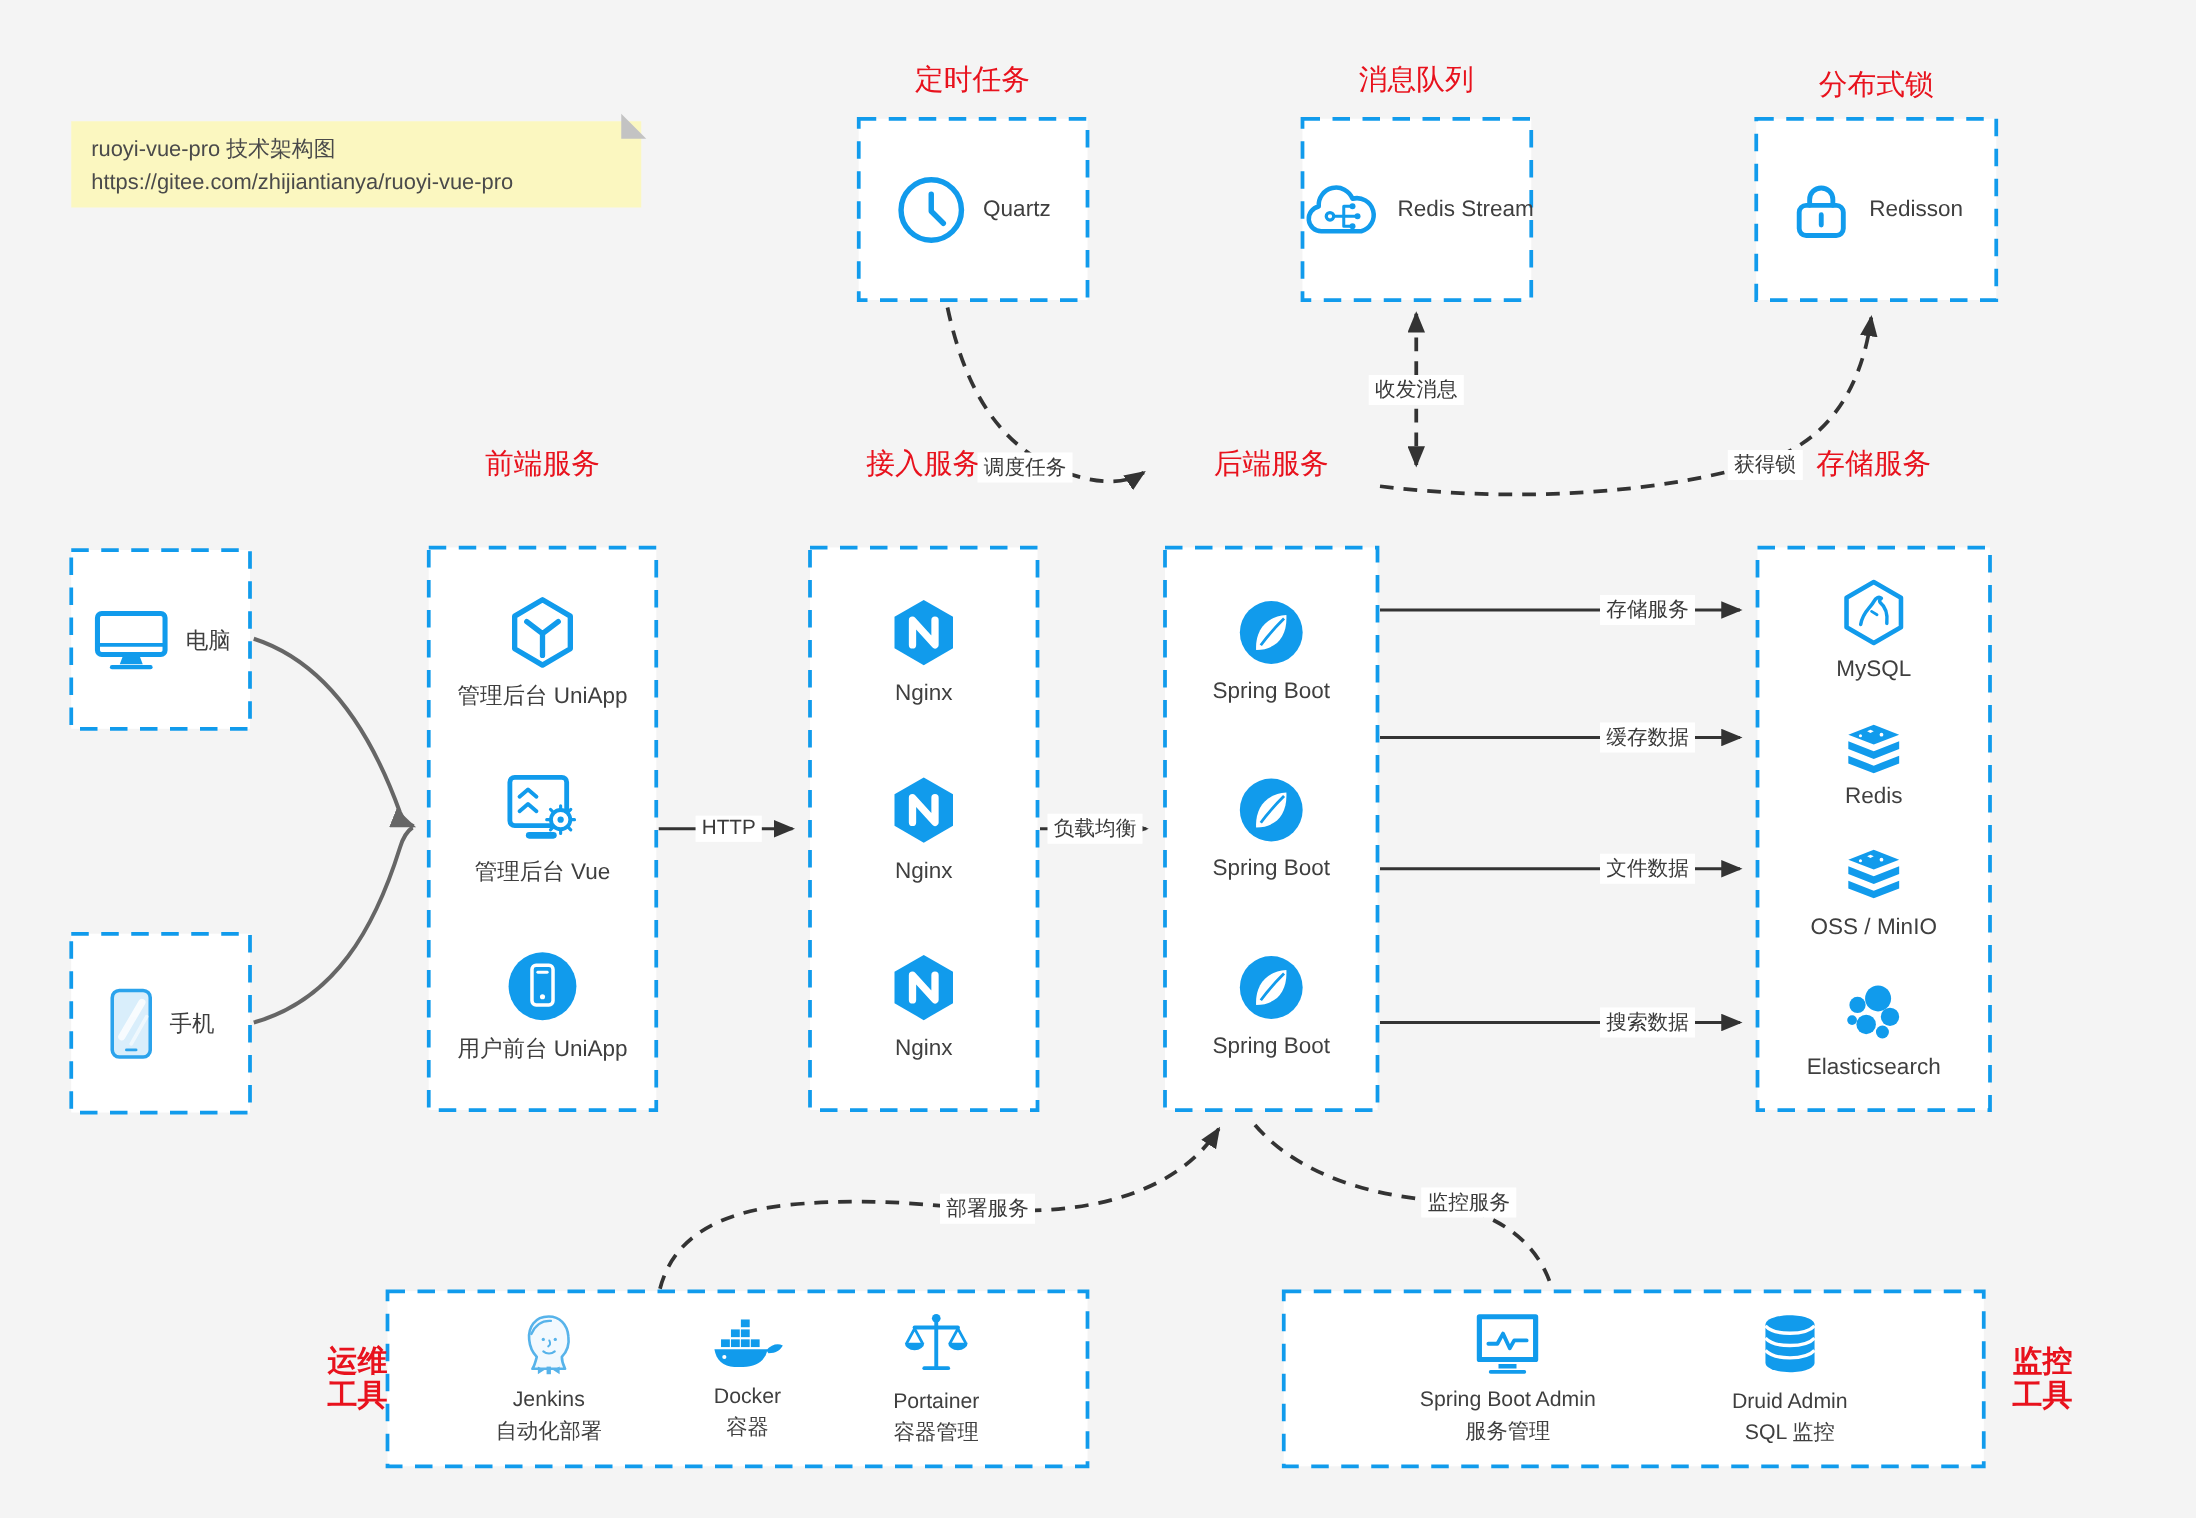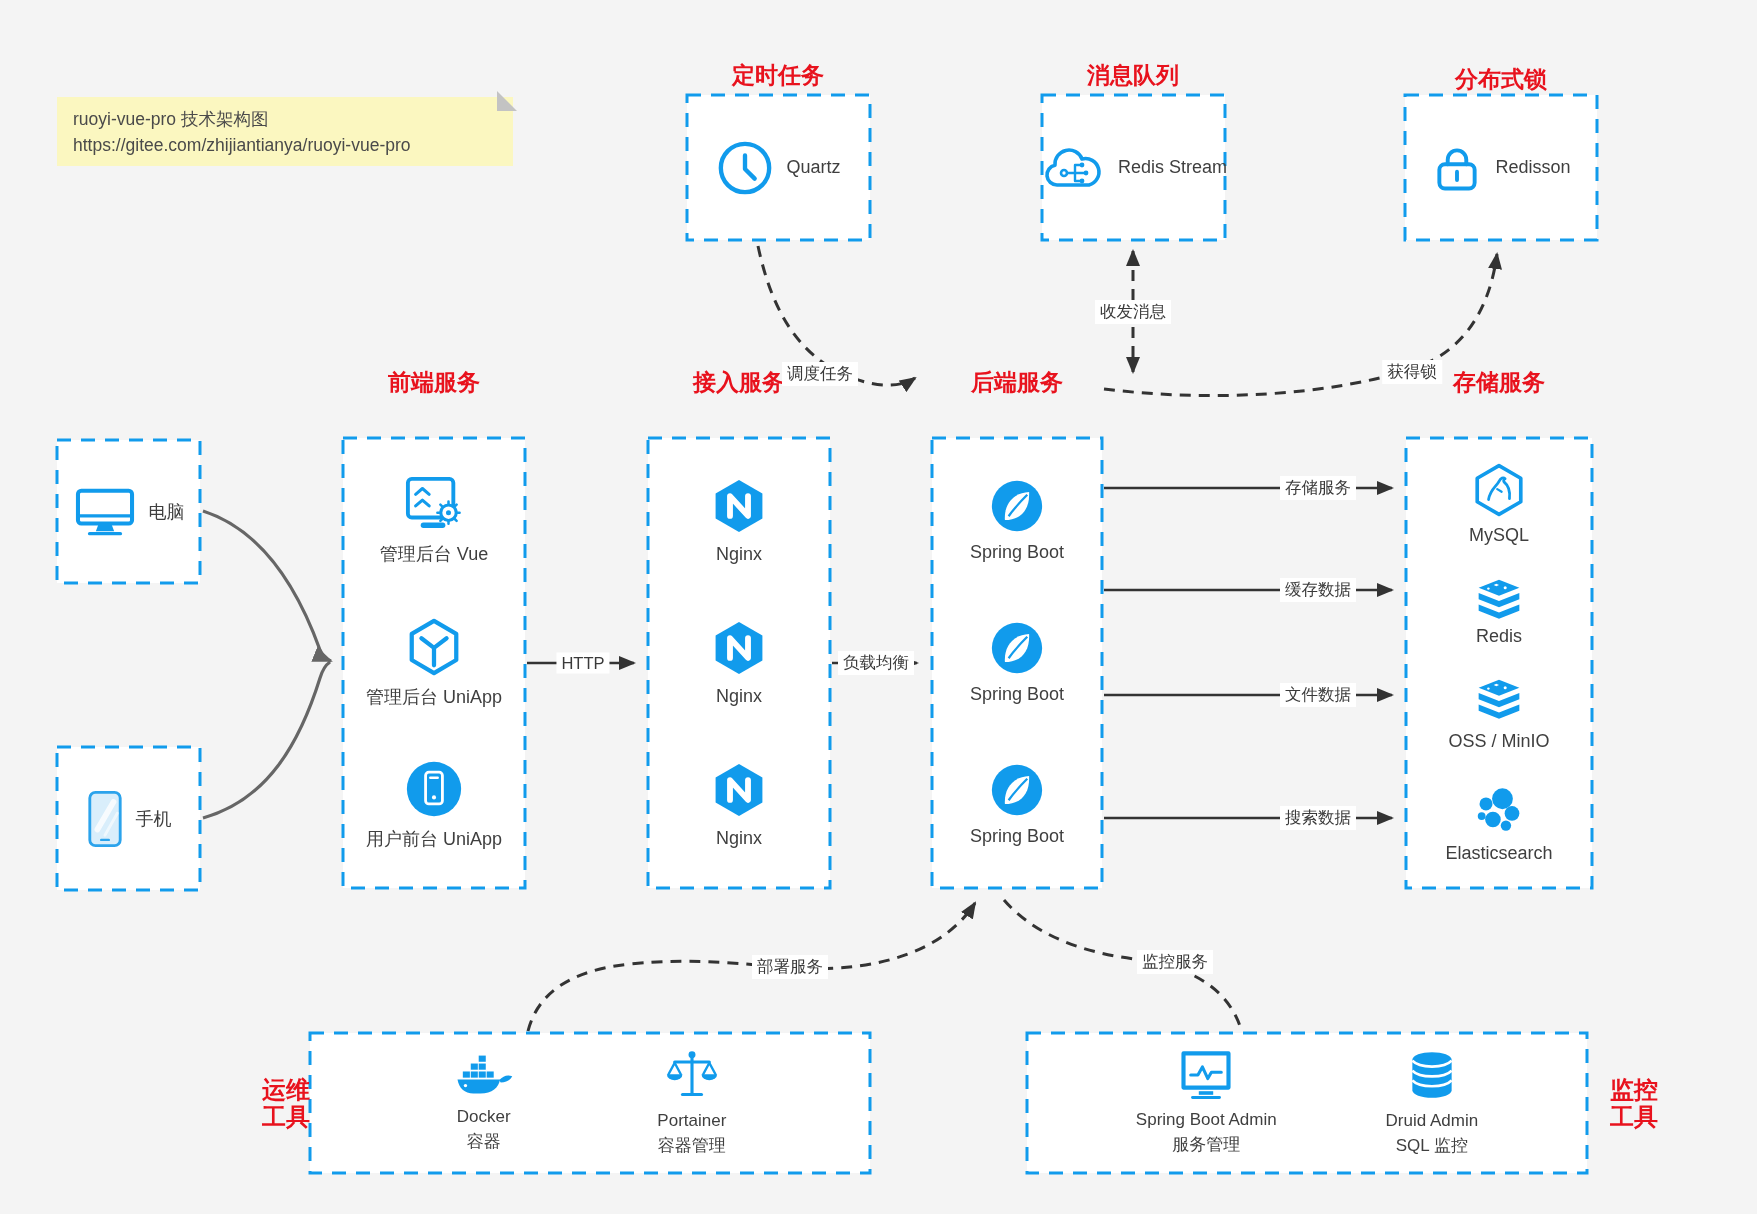--- a/index.html
+++ b/index.html
@@ -8,21 +8,21 @@
   }
   html,body{margin:0;padding:0;background:var(--bg);}
   .stage{position:relative;width:1757px;height:1214px;background:var(--bg);
          font-family:"Liberation Sans",sans-serif;overflow:hidden;}
   svg.wires{position:absolute;left:0;top:0;z-index:1;}
   .gbox{fill:var(--boxbg);stroke:var(--blue);stroke-width:3;stroke-dasharray:14 10;}
   .solid{stroke:var(--ink);stroke-width:2.4;fill:none;}
   .dash{stroke:var(--ink);stroke-width:3;fill:none;stroke-dasharray:11 8;}
   .gray{stroke:var(--grayline);stroke-width:3.2;fill:none;}
   .gtitle{position:absolute;transform:translateX(-50%);color:var(--red);
-          font-size:23px;font-weight:bold;white-space:nowrap;z-index:5;margin-top:12px;}
+          font-size:23px;font-weight:normal;white-space:nowrap;z-index:5;}
   .side-title{position:absolute;color:var(--red);font-size:24px;font-weight:bold;
           text-align:right;line-height:27px;z-index:5;white-space:nowrap;}
   .cell{position:absolute;display:flex;flex-direction:row;align-items:center;
         justify-content:center;gap:12px;z-index:4;}
   .cell .lbl,.item .lbl{font-size:18px;color:var(--text);white-space:nowrap;}
   .col{position:absolute;display:flex;flex-direction:column;justify-content:space-around;
        align-items:center;padding:12px 0;box-sizing:border-box;z-index:4;}
   .item{display:flex;flex-direction:column;align-items:center;gap:9px;}
   .rowbox{position:absolute;display:flex;justify-content:space-evenly;
           align-items:center;z-index:4;}
@@ -150,36 +150,36 @@
       <rect x="4" y="3" width="32" height="56" rx="6" fill="#d9eefb" stroke="#2ba3ec" stroke-width="3"></rect>
       <path d="M12 42 L29 13" stroke="#ffffff" stroke-width="6" opacity="0.8" stroke-linecap="round"></path>
       <path d="M20 48 L33 25" stroke="#ffffff" stroke-width="3" opacity="0.6" stroke-linecap="round"></path>
       <path d="M16 53 h8" stroke="#2ba3ec" stroke-width="2.5" stroke-linecap="round"></path>
     </svg>
     <span class="lbl">手机</span>
   </div>
 
   <div class="col" style="left:343px;top:438px;width:182px;height:450px">
     <div class="item">
+      <svg class="icon" width="60" height="60" viewBox="0 0 62 62">
+        <path class="st" d="M31 5 L54 18.5 V45.5 L31 59 L8 45.5 V18.5 z" stroke-width="4.4"></path>
+        <path class="st" d="M31 33 L18 23 M31 33 L44 23 M31 33 V51" stroke-width="4.4"></path>
+      </svg>
+      <span class="lbl">管理后台 UniApp</span>
+    </div>
+    <div class="item">
       <svg class="icon" width="60" height="58" viewBox="0 0 62 60">
         <rect class="st" x="4" y="4" width="47" height="40" rx="4" stroke-width="4"></rect>
         <path class="st" d="M12 20 l7 -6 7 6 M12 32 l7 -6 7 6" stroke-width="3.2"></path>
         <circle cx="46" cy="39" r="8" fill="#fff" stroke="var(--blue)" stroke-width="3.2"></circle>
         <circle class="fl" cx="46" cy="39" r="2.6"></circle>
         <path class="st" stroke-width="2.6" d="M54.5 39 h3 M52 45 l2.4 2.4 M46 47.5 v3 M40 45 l-2.4 2.4 M37.5 39 h-3 M40 33 l-2.4 -2.4 M46 30.5 v-3 M52 33 l2.4 -2.4"></path>
         <path class="st" d="M20 52 H40" stroke-width="5.5"></path>
       </svg>
       <span class="lbl">管理后台 Vue</span>
-    </div>
-    <div class="item">
-      <svg class="icon" width="60" height="60" viewBox="0 0 62 62">
-        <path class="st" d="M31 5 L54 18.5 V45.5 L31 59 L8 45.5 V18.5 z" stroke-width="4.4"></path>
-        <path class="st" d="M31 33 L18 23 M31 33 L44 23 M31 33 V51" stroke-width="4.4"></path>
-      </svg>
-      <span class="lbl">管理后台 UniApp</span>
     </div>
     <div class="item">
       <svg class="icon" width="58" height="58" viewBox="0 0 62 62">
         <circle class="fl" cx="31" cy="31" r="29"></circle>
         <rect x="22" y="13" width="18" height="34" rx="3.5" fill="none" stroke="#fff" stroke-width="3"></rect>
         <path d="M27 19 h8" stroke="#fff" stroke-width="2.5" stroke-linecap="round"></path>
         <circle cx="31" cy="40" r="2.2" fill="#fff"></circle>
       </svg>
       <span class="lbl">用户前台 UniApp</span>
     </div>
@@ -280,20 +280,34 @@
           <circle cx="23" cy="41" r="9"></circle>
           <circle cx="38" cy="48" r="6"></circle>
           <circle cx="10" cy="37" r="4.5"></circle>
         </g>
       </svg>
       <span class="lbl">Elasticsearch</span>
     </div>
   </div>
 
   <div class="rowbox" style="left:310px;top:1033px;width:560px;height:140px">
+    <div class="ritem">
+      <svg class="icon" width="50" height="54" viewBox="0 0 56 62">
+        <path d="M28 6 C15 6 9 16 10 27 C10.5 33 13 39 17 43 C16 47 15 51 13 54 H43 C41 50 40 46 40 43 C45 38 47 31 46 24 C45 13 38 6 28 6 z" fill="#f2f9fe" stroke="#57b3ea" stroke-width="2.4" stroke-linejoin="round"></path>
+        <path d="M12 22 C16 13 22 9.5 30 10" fill="none" stroke="#57b3ea" stroke-width="2.2" stroke-linecap="round"></path>
+        <circle cx="23" cy="27" r="1.5" fill="#57b3ea"></circle>
+        <circle cx="34" cy="27" r="1.5" fill="#57b3ea"></circle>
+        <path d="M28.5 28 c1.2 2.2 1 4.2 -1 5.4" fill="none" stroke="#57b3ea" stroke-width="1.8" stroke-linecap="round"></path>
+        <path d="M23 38 c3 2.6 7.5 2.6 10.5 0" fill="none" stroke="#57b3ea" stroke-width="2" stroke-linecap="round"></path>
+        <path d="M24 55 l-6 -3 v7 z M32 55 l6 -3 v7 z" fill="#57b3ea"></path>
+        <rect x="26" y="52" width="4" height="7" fill="#57b3ea"></rect>
+      </svg>
+      <span class="lbl"><span>Jenkins</span><br>
+        <span>自动化部署</span></span>
+    </div>
     <div class="ritem">
       <svg class="icon" width="60" height="48" viewBox="0 0 68 52">
         <g class="fl">
           <rect x="28" y="4" width="8" height="7"></rect>
           <rect x="19" y="13" width="8" height="7"></rect>
           <rect x="28" y="13" width="8" height="7"></rect>
           <rect x="10" y="22" width="8" height="7"></rect>
           <rect x="19" y="22" width="8" height="7"></rect>
           <rect x="28" y="22" width="8" height="7"></rect>
           <rect x="37" y="22" width="8" height="7"></rect>

